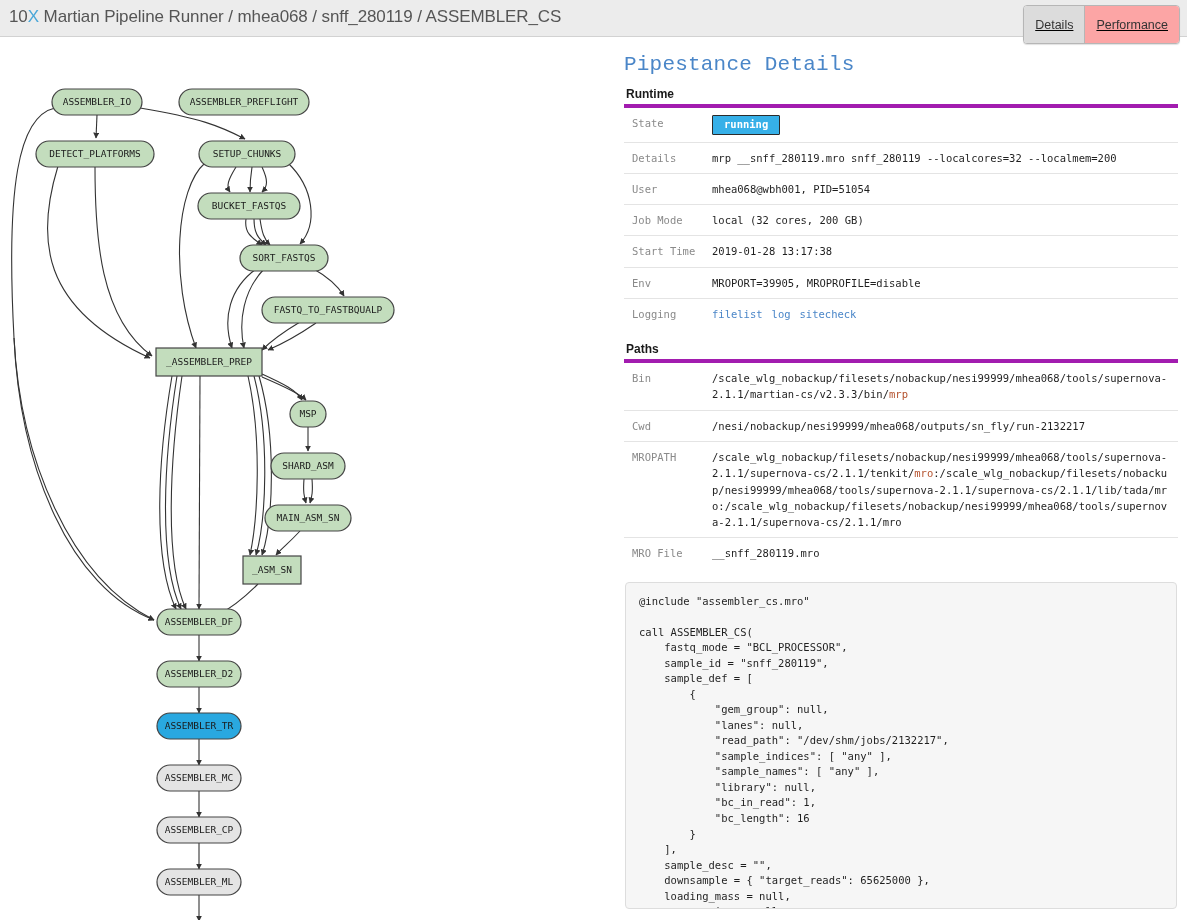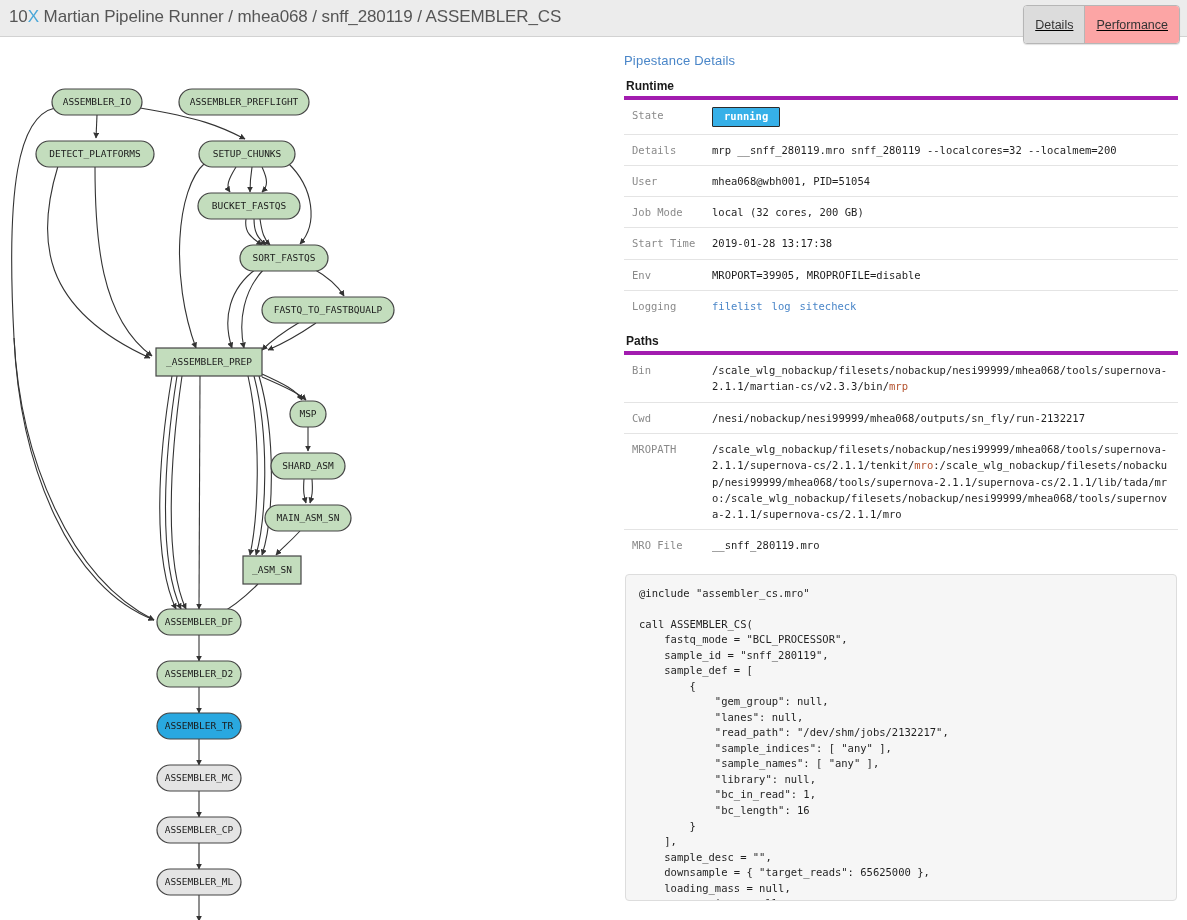--- a/index.html
+++ b/index.html
@@ -77,22 +77,22 @@
 
   
   #details-pane {
     position: absolute; left: 612px; top: 0;
     width: 575px; height: 882px;
     padding: 10px 9px 0 12px;
     overflow: hidden;
   }
   h2#pipestance-title {
     margin: 5px 0 11px 0;
-    font-family: Liberation Sans, sans-serif;
-    font-size: 13px;
+    font-family: Liberation Mono, monospace;
+    font-size: 21px;
     font-weight: normal;
     color: #4a86c8;
     letter-spacing: 0.2px;
   }
   .section-head {
     font-size: 12px;
     font-weight: bold;
     color: #1a1a1a;
     margin: 0 0 3px 2px;
   }

